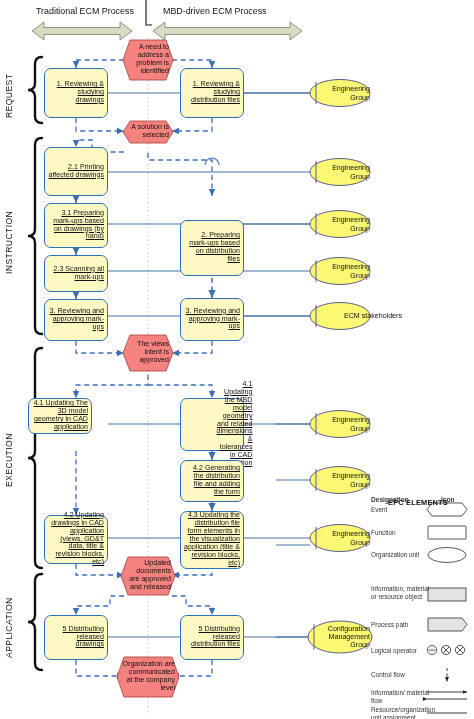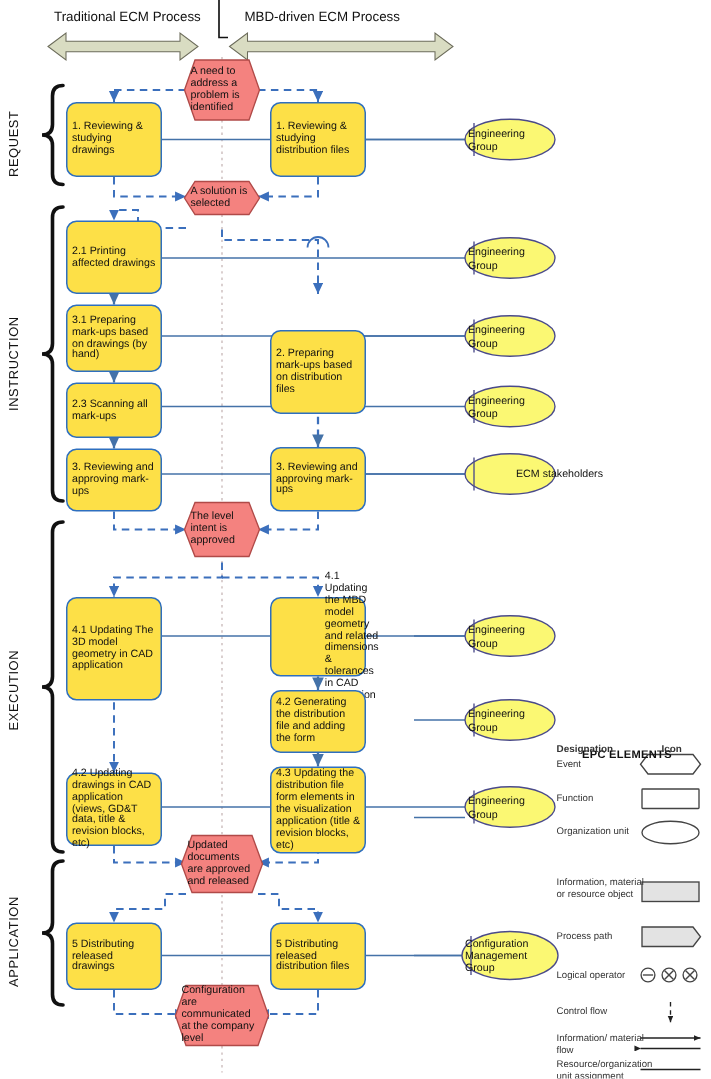--- a/index.html
+++ b/index.html
@@ -1,22 +1,22 @@
 <!DOCTYPE html>
 <html><head>
 <meta charset="utf-8">
 <style>
   html,body{margin:0;padding:0;background:#ffffff;}
   body{width:474px;height:719px;position:relative;overflow:hidden;
        font-family:"Liberation Sans", sans-serif;color:#111;}
   #canvas{position:absolute;left:0;top:0;width:474px;height:719px;}
   .node{position:absolute;box-sizing:border-box;display:flex;align-items:center;
-        justify-content:center;text-align:left;line-height:1.12;}
-  .fn{background:#fde047;border:1.2px solid #2e6fbf;border-radius:7px;
-      font-size:7.1px;color:#111;padding:2px 3px;}
+        justify-content:center;text-align:right;line-height:1.12;}
+  .fn{background:#fef9c3;border:1.2px solid #2e6fbf;border-radius:7px;
+      font-size:7.1px;color:#111;padding:2px 3px;text-decoration:underline;}
   .ev{font-size:7.1px;color:#111;padding:2px 4px;}
   .ev span{position:relative;z-index:2;}
   .org{font-size:7.1px;color:#111;}
   .org span{position:relative;z-index:2;line-height:1.15;}
   .lane-label{position:absolute;font-size:8.6px;letter-spacing:.4px;
       writing-mode:vertical-rl;transform:rotate(180deg);
       text-align:center;color:#111;font-weight:400;}
   .phase-title{position:absolute;font-size:8.9px;color:#111;white-space:nowrap;}
   .legend-title{position:absolute;font-size:7.4px;font-weight:bold;letter-spacing:.2px;}
   .legend-hdr{position:absolute;font-size:6.6px;font-weight:bold;color:#333;}
@@ -207,35 +207,35 @@
 <div class="lane-label" style="left:4px;top:348px;height:224px;width:14px;">EXECUTION</div>
 <div class="lane-label" style="left:4px;top:574px;height:108px;width:14px;">APPLICATION</div>
 
 <div class="node ev" style="left:123px;top:40px;width:50px;height:40px;">
     <span>A need to address a problem is identified</span>
   </div>
 <div class="node ev" style="left:123px;top:121px;width:50px;height:22px;">
     <span>A solution is selected</span>
   </div>
 <div class="node ev" style="left:123px;top:335px;width:50px;height:36px;">
-    <span>The level intent is approved</span>
+    <span>The views intent is approved</span>
   </div>
 <div class="node ev" style="left:121px;top:557px;width:54px;height:38px;">
     <span>Updated documents are approved and released</span>
   </div>
 <div class="node ev" style="left:117px;top:657px;width:62px;height:40px;">
-    <span>Configuration are communicated at the company level</span>
+    <span>Organization are communicated at the company level</span>
   </div>
 
 <div class="node fn" style="left:44px;top:68px;width:64px;height:50px;">1. Reviewing &amp; studying drawings</div>
 <div class="node fn" style="left:44px;top:147px;width:64px;height:49px;">2.1 Printing affected drawings</div>
 <div class="node fn" style="left:44px;top:203px;width:64px;height:45px;">3.1 Preparing mark-ups based on drawings (by hand)</div>
 <div class="node fn" style="left:44px;top:255px;width:64px;height:37px;">2.3 Scanning all mark-ups</div>
 <div class="node fn" style="left:44px;top:299px;width:64px;height:42px;">3. Reviewing and approving mark-ups</div>
-<div class="node fn" style="left:44px;top:398px;width:64px;height:69px;">4.1 Updating The 3D model geometry in CAD application</div>
+<div class="node fn" style="left:28px;top:398px;width:64px;height:36px;">4.1 Updating The 3D model geometry in CAD application</div>
 <div class="node fn" style="left:44px;top:515px;width:64px;height:49px;">4.2 Updating drawings in CAD application (views, GD&amp;T data, title &amp; revision blocks, etc)</div>
 <div class="node fn" style="left:44px;top:615px;width:64px;height:45px;">5 Distributing released drawings</div>
 
 <div class="node fn" style="left:180px;top:68px;width:64px;height:50px;">1. Reviewing &amp; studying distribution files</div>
 <div class="node fn" style="left:180px;top:196px;width:64px;height:56px;margin-top:24px;">2. Preparing mark-ups based on distribution files</div>
 <div class="node fn" style="left:180px;top:298px;width:64px;height:43px;">3. Reviewing and approving mark-ups</div>
 <div class="node fn" style="left:180px;top:398px;width:64px;height:53px;padding-left:48px;">4.1 Updating the MBD model geometry and related dimensions &amp; tolerances in CAD application</div>
 <div class="node fn" style="left:180px;top:460px;width:64px;height:42px;">4.2 Generating the distribution file and adding the form</div>
 <div class="node fn" style="left:180px;top:511px;width:64px;height:58px;">4.3 Updating the distribution file form elements in the visualization application (title &amp; revision blocks, etc)</div>
 <div class="node fn" style="left:180px;top:615px;width:64px;height:45px;">5 Distributing released distribution files</div>

